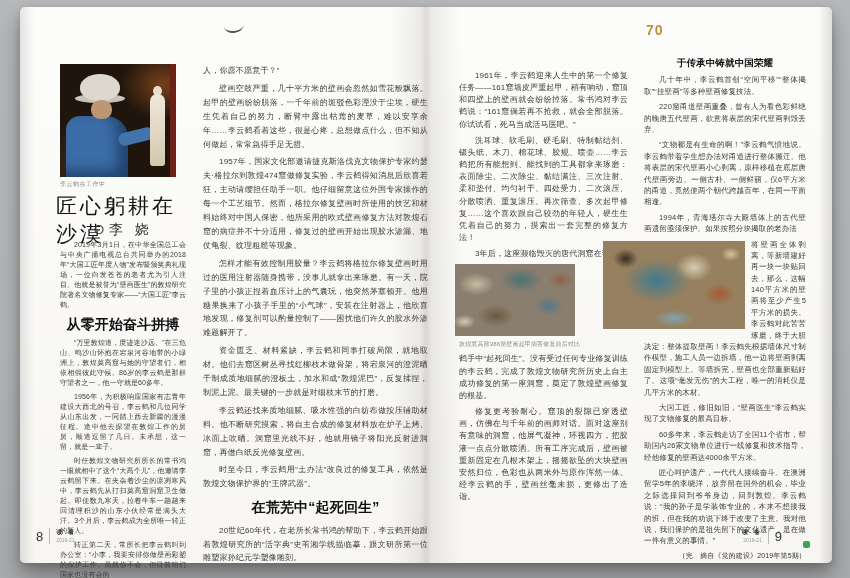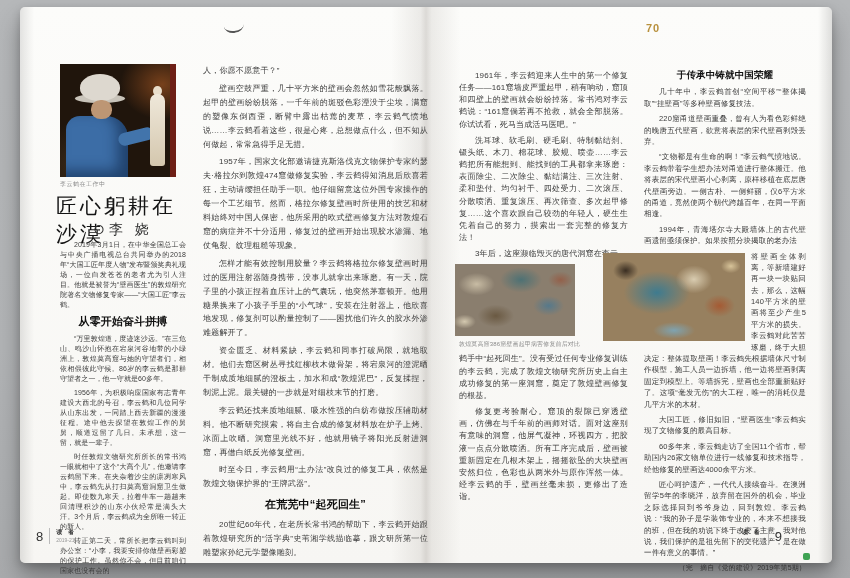--- a/index.html
+++ b/index.html
@@ -12,21 +12,21 @@
           box-shadow:0 14px 24px rgba(0,0,0,.30),0 3px 8px rgba(0,0,0,.18);}
   .spine{position:absolute;left:50%;top:0;width:70px;margin-left:-35px;height:100%;
          background:linear-gradient(90deg,rgba(0,0,0,0) 0%,rgba(90,80,70,.10) 42%,rgba(90,80,70,.20) 50%,rgba(90,80,70,.10) 58%,rgba(0,0,0,0) 100%);}
   .edge-l{position:absolute;left:0;top:0;width:14px;height:100%;border-radius:5px 0 0 5px;
          background:linear-gradient(90deg,rgba(0,0,0,.10),rgba(0,0,0,0));}
   .edge-r{position:absolute;right:0;top:0;width:14px;height:100%;border-radius:0 5px 5px 0;
          background:linear-gradient(270deg,rgba(0,0,0,.12),rgba(0,0,0,0));}
   .abs{position:absolute;}
   
   .runhead{position:absolute;top:24px;font-size:7px;color:#6a6a6a;letter-spacing:1px;}
-  .emblem70{font-weight:bold;color:#b8913d;font-size:11px;}
+  .emblem70{font-weight:bold;color:#b8913d;font-size:14px;}
   .bird{display:inline-block;width:20px;height:7px;border-bottom:2px solid #555;
         border-radius:0 0 60% 60%/0 0 100% 100%;transform:rotate(-6deg);}
   
   .photo1{position:absolute;left:60px;top:64px;width:116px;height:113px;background:#20150c;overflow:hidden;}
   .photo1 .glow{position:absolute;inset:0;background:
      radial-gradient(60px 50px at 88% 18%,rgba(190,100,40,.55),rgba(0,0,0,0) 70%),
      radial-gradient(50px 60px at 10% 90%,rgba(70,50,30,.6),rgba(0,0,0,0) 70%);}
   .photo1 .hat{position:absolute;left:20px;top:10px;width:40px;height:27px;background:#ddd8cf;border-radius:50% 50% 46% 46%;}
   .photo1 .brim{position:absolute;left:15px;top:30px;width:50px;height:9px;background:#c9c4ba;border-radius:50%;}
   .photo1 .face{position:absolute;left:31px;top:36px;width:21px;height:19px;background:#bd9674;border-radius:46%;}
@@ -56,21 +56,21 @@
   .cap{font-size:6px;color:#8a8a8a;letter-spacing:.5px;}
   .title{font-size:21px;font-weight:normal;color:#141414;letter-spacing:3px;}
   .author{font-size:14px;color:#333;letter-spacing:4px;}
   .col{color:#3b3b3b;text-align:justify;}
   .col p{margin:4px;text-indent:2em;}
   .col p.ni{text-indent:0;}
   .c-l1{font-size:7px;line-height:1.43;letter-spacing:.1px;}
   .c-lw{font-size:8px;line-height:1.74;letter-spacing:.2px;}
   .c-r1{font-size:8px;line-height:1.52;letter-spacing:.15px;}
   .c-r2{font-size:7.5px;line-height:1.52;letter-spacing:.15px;}
-  .hsec{font-weight:bold;text-align:center;font-size:11px;color:#101010;margin:5px 0 3px;text-indent:0 !important;}
+  .hsec{font-weight:bold;text-align:center;font-size:14px;color:#101010;margin:5px 0 3px;text-indent:0 !important;}
   .hsec2{font-weight:bold;font-size:9.5px;color:#101010;text-align:center;margin:0 0 5px;text-indent:0 !important;}
   .attrib{text-align:right;font-size:7px;color:#333;margin-top:5px;text-indent:0 !important;}
   .endmark{float:right;width:7px;height:7px;background:#3fa353;border-radius:2px;margin-top:-10px;}
   .capA{font-size:6px;color:#8a8a8a;margin:2px 0 5px;text-indent:0 !important;text-align:left;}
   
   .foot{position:absolute;display:flex;align-items:center;gap:6px;color:#444;}
   .pgno{font-size:13px;color:#333;}
   .fbar{width:1px;height:16px;background:#bbb;}
   .fstack{display:flex;flex-direction:column;line-height:1.2;}
   .fmag{font-size:6px;font-weight:bold;letter-spacing:2px;color:#333;}
@@ -114,21 +114,21 @@
     <p>2019年3月1日，在中华全国总工会与中央广播电视总台共同举办的2018年“大国工匠年度人物”发布暨颁奖典礼现场，一位白发苍苍的老者尤为引人注目。他就是被誉为“壁画医生”的敦煌研究院著名文物修复专家——“大国工匠”李云鹤。</p>
     <p class="hsec">从零开始奋斗拼搏</p>
     <p>“万里敦煌道，度迹迷沙远。”在三危山、鸣沙山怀抱在宕泉河谷地带的小绿洲上，敦煌莫高窟与她的守望者们，相依相偎彼此守候。86岁的李云鹤是那群守望者之一，他一守就是60多年。</p>
     <p>1956年，为积极响应国家有志青年建设大西北的号召，李云鹤和几位同学从山东出发，一同踏上西去新疆的漫漫征程。途中他去探望在敦煌工作的舅舅，顺道逗留了几日。未承想，这一留，就是一辈子。</p>
     <p>时任敦煌文物研究所所长的常书鸿一眼就相中了这个“大高个儿”，他邀请李云鹤留下来。在夹杂着沙尘的凛冽寒风中，李云鹤先从打扫莫高窟洞窟卫生做起。即使数九寒天，拉着牛车一趟趟来回清理积沙的山东小伙经常是满头大汗。3个月后，李云鹤成为全所唯一转正的新人。</p>
     <p>转正第二天，常所长把李云鹤叫到办公室：“小李，我要安排你做壁画彩塑的保护工作。虽然你不会，但目前咱们国家也没有会的</p>
   </div>
 
   <div class="abs col c-lw" style="left:199px;top:60px;width:233px;">
     <p class="ni">人，你愿不愿意干？”</p>
-    <p>壁画空鼓严重，几十平方米的壁画会忽然如雪花般飘落。起甲的壁画纷纷脱落，一千年前的斑驳色彩湮没于尘埃，满窟的塑像东倒西歪，断臂中露出枯蔫的麦草，李云鹤气愤地说……李云鹤看着这些，很是心疼，总想做点什么，但不知从何做起，常常急得手足无措。</p>
+    <p>壁画空鼓严重，几十平方米的壁画会忽然如雪花般飘落。起甲的壁画纷纷脱落，一千年前的斑驳色彩湮没于尘埃，硬生生凭着自己的努力，断臂中露出枯蔫的麦草，难以安享余年……李云鹤看着这些，很是心疼，总想做点什么，但不知从何做起，常常急得手足无措。</p>
     <p>1957年，国家文化部邀请捷克斯洛伐克文物保护专家约瑟夫·格拉尔到敦煌474窟做修复实验，李云鹤得知消息后欣喜若狂，主动请缨担任助手一职。他仔细留意这位外国专家操作的每一个工艺细节。然而，格拉尔修复壁画时所使用的技艺和材料始终对中国人保密，他所采用的欧式壁画修复方法对敦煌石窟的病症并不十分适用，修复过的壁画开始出现胶水渗漏、地仗龟裂、纹理粗糙等现象。</p>
     <p>怎样才能有效控制用胶量？李云鹤将格拉尔修复壁画时用过的医用注射器随身携带，没事儿就拿出来琢磨。有一天，院子里的小孩正捏着血压计上的气囊玩，他突然茅塞顿开。他用糖果换来了小孩子手里的“小气球”，安装在注射器上，他欣喜地发现，修复剂可以酌量控制了——困扰他们许久的胶水外渗难题解开了。</p>
     <p>资金匮乏、材料紧缺，李云鹤和同事打破局限，就地取材。他们去窟区树丛寻找红柳枝木做骨架，将宕泉河的澄泥晒干制成质地细腻的澄板土，加水和成“敦煌泥巴”，反复揉捏，制泥上泥。最关键的一步就是对细枝末节的打磨。</p>
     <p>李云鹤还找来质地细腻、吸水性强的白纺布做按压辅助材料。他不断研究摸索，将自主合成的修复材料放在炉子上烤、冰面上吹晒。洞窟里光线不好，他就用镜子将阳光反射进洞窟，再借白纸反光修复壁画。</p>
     <p>时至今日，李云鹤用“土办法”改良过的修复工具，依然是敦煌文物保护界的“王牌武器”。</p>
     <p class="hsec">在荒芜中“起死回生”</p>
     <p>20世纪60年代，在老所长常书鸿的帮助下，李云鹤开始跟着敦煌研究所的“活字典”史苇湘学线描临摹，跟文研所第一位雕塑家孙纪元学塑像雕刻。</p>
   </div>
 
   <div class="foot" style="left:36px;top:528px;">
@@ -143,21 +143,21 @@
   <div class="abs col c-r1" style="left:455px;top:66px;width:177px;">
     <p>1961年，李云鹤迎来人生中的第一个修复任务——161窟墙皮严重起甲，稍有响动，窟顶和四壁上的壁画就会纷纷掉落。常书鸿对李云鹤说：“161窟倘若再不抢救，就会全部脱落。你试试看，死马当成活马医吧。”</p>
     <p>洗耳球、软毛刷、硬毛刷、特制黏结剂、镊头纸、木刀、棉花球、胶规、喷壶……李云鹤把所有能想到、能找到的工具都拿来琢磨：表面除尘、二次除尘、黏结满注、三次注射、柔和垫付、均匀衬干、四处受力、二次滚压、分散喷洒、重复滚压、再次筛查、多次起甲修复……这个喜欢跟自己较劲的年轻人，硬生生凭着自己的努力，摸索出一套完整的修复方法！</p>
     <p>3年后，这座濒临毁灭的唐代洞窟在李云</p>
     <div class="muralA"></div>
     <p class="capA">敦煌莫高窟386窟壁画起甲病害修复前后对比</p>
     <p class="ni">鹤手中“起死回生”。没有受过任何专业修复训练的李云鹤，完成了敦煌文物研究所历史上自主成功修复的第一座洞窟，奠定了敦煌壁画修复的根基。</p>
     <p>修复更考验耐心。窟顶的裂隙已穿透壁画，仿佛在与千年前的画师对话。面对这座别有意味的洞窟，他屏气凝神，环视四方，把胶液一点点分散喷洒。所有工序完成后，壁画被重新固定在几根木架上，摇摇欲坠的大块壁画安然归位，色彩也从两米外与原作浑然一体。经李云鹤的手，壁画丝毫未损，更修出了造诣。</p>
   </div>
 
-  <div class="abs col c-r2" style="left:640px;top:64px;width:170px;">
+  <div class="abs col c-r2" style="left:640px;top:52px;width:170px;">
     <p class="hsec2">于传承中铸就中国荣耀</p>
     <p>几十年中，李云鹤首创“空间平移”“整体揭取”“挂壁画”等多种壁画修复技法。</p>
     <p>220窟甬道壁画重叠，曾有人为看色彩鲜绝的晚唐五代壁画，欲意将表层的宋代壁画剥毁丢弃。</p>
     <p>“文物都是有生命的啊！”李云鹤气愤地说。李云鹤带着学生想办法对甬道进行整体搬迁。他将表层的宋代壁画小心剥离，原样移植在底层唐代壁画旁边。一侧古朴、一侧鲜丽，仅6平方米的甬道，竟然使两个朝代跨越百年，在同一平面相逢。</p>
     <p>1994年，青海塔尔寺大殿墙体上的古代壁画遗留亟须保护。如果按照分块揭取的老办法</p>
     <div class="muralB"></div>
     <p class="ni">将壁画全体剥离，等新墙建好再一块一块贴回去，那么，这幅140平方米的壁画将至少产生5平方米的损失。李云鹤对此苦苦琢磨，终于大胆决定：整体提取壁画！李云鹤先根据墙体尺寸制作模型，施工人员一边拆墙，他一边将壁画剥离固定到模型上。等墙拆完，壁画也全部重新贴好了。这项“毫发无伤”的大工程，唯一的消耗仅是几平方米的木材。</p>
     <p>大国工匠，修旧如旧，“壁画医生”李云鹤实现了文物修复的最高目标。</p>
     <p>60多年来，李云鹤走访了全国11个省市，帮助国内26家文物单位进行一线修复和技术指导，经他修复的壁画达4000余平方米。</p>
     <p>匠心呵护遗产，一代代人接续奋斗。在澳洲留学5年的李晓洋，放弃留在国外的机会，毕业之际选择回到爷爷身边，回到敦煌。李云鹤说：“我的孙子是学装饰专业的，本来不想接我的班，但在我的劝说下终于改变了主意。我对他说，我们保护的是祖先留下的文化遗产，是在做一件有意义的事情。”</p>

